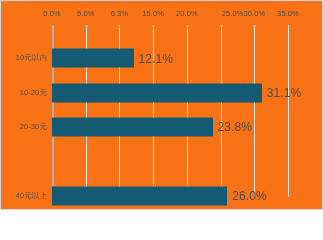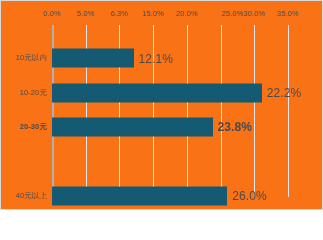--- a/index.html
+++ b/index.html
@@ -146,25 +146,25 @@
       <span class="bar-wrap">
         <span class="bar" style="width:81.6px;"></span>
         <span class="bar-value">12.1%</span>
       </span>
     </div>
 
     <div class="cat-row" style="top:34.4px;">
       <span class="cat-label">10-20元</span>
       <span class="bar-wrap">
         <span class="bar" style="width:209.7px;"></span>
-        <span class="bar-value">22.2%</span>
+        <span class="bar-value">31.1%</span>
       </span>
     </div>
 
-    <div class="cat-row" style="top:68.8px;font-weight:bold;">
+    <div class="cat-row" style="top:68.8px;">
       <span class="cat-label">20-30元</span>
       <span class="bar-wrap">
         <span class="bar" style="width:160.5px;"></span>
         <span class="bar-value">23.8%</span>
       </span>
     </div>
 
 
     <div class="cat-row" style="top:137.6px;text-decoration:underline;">
       <span class="cat-label">40元以上</span>

